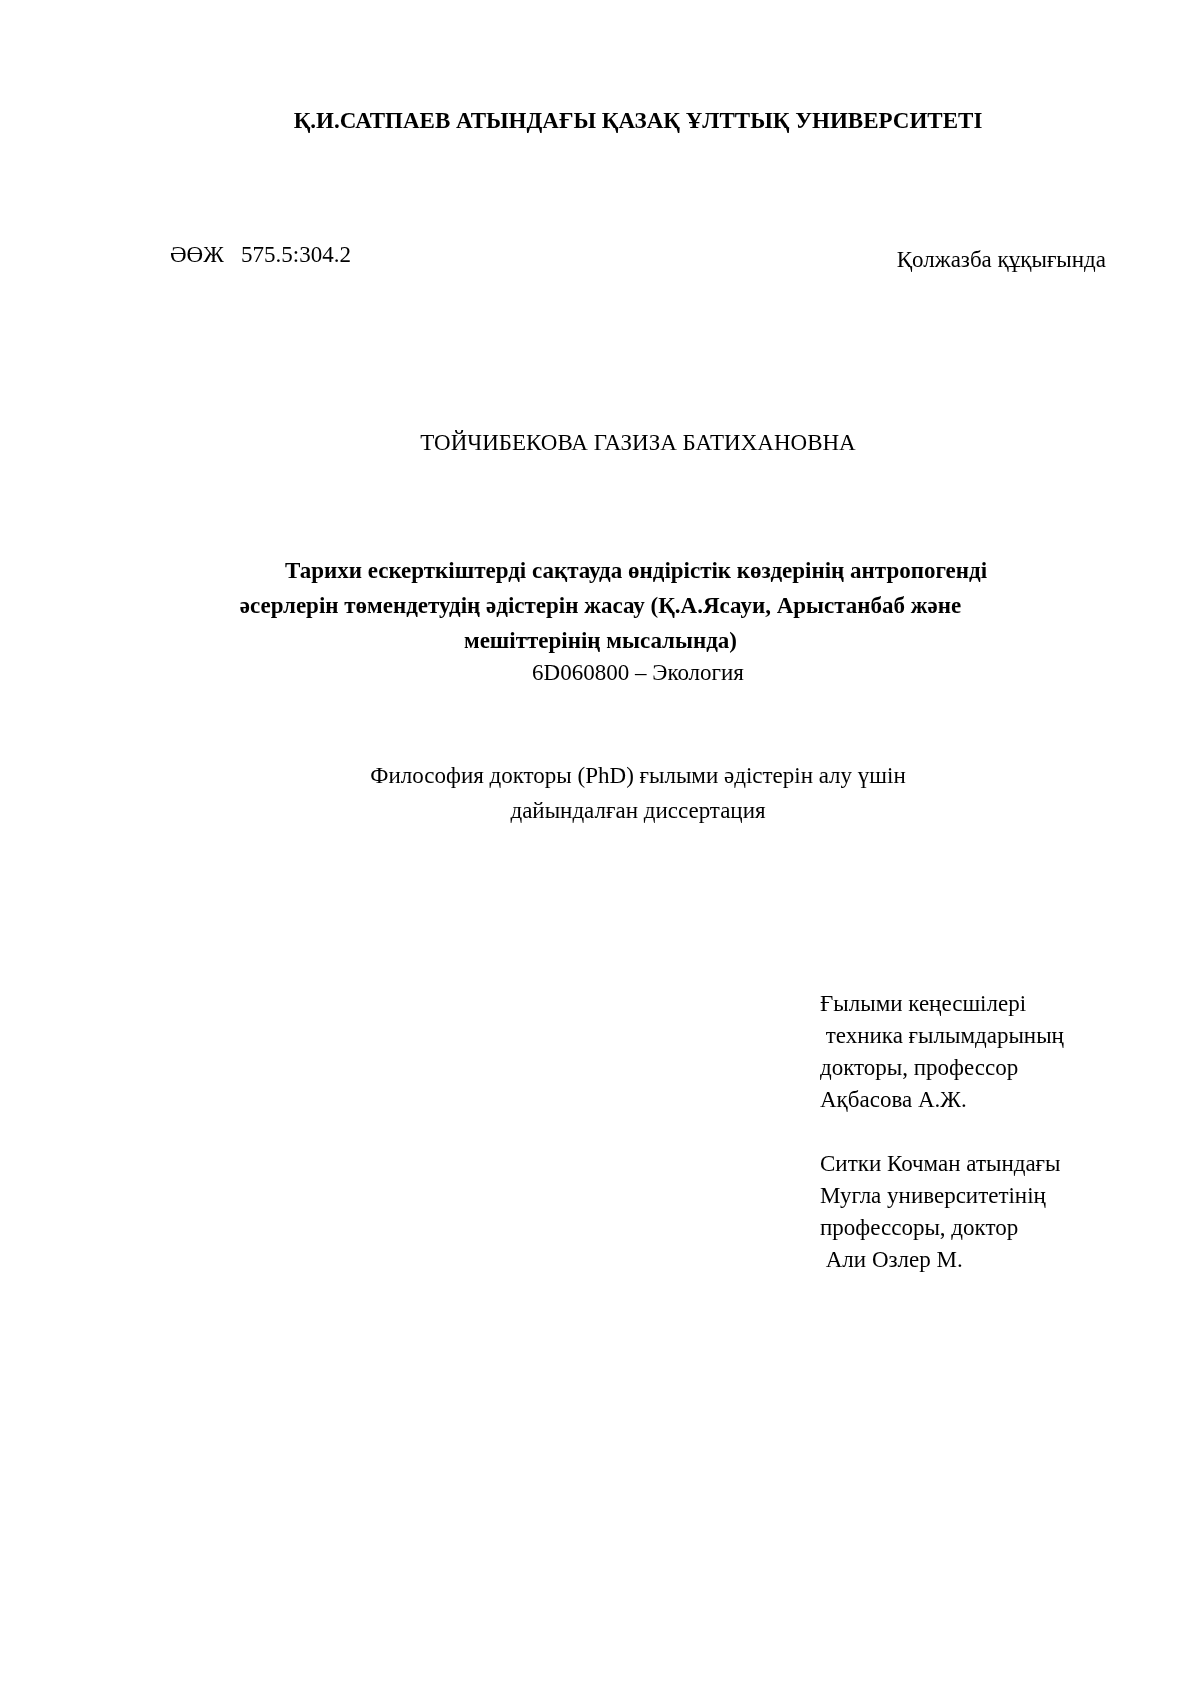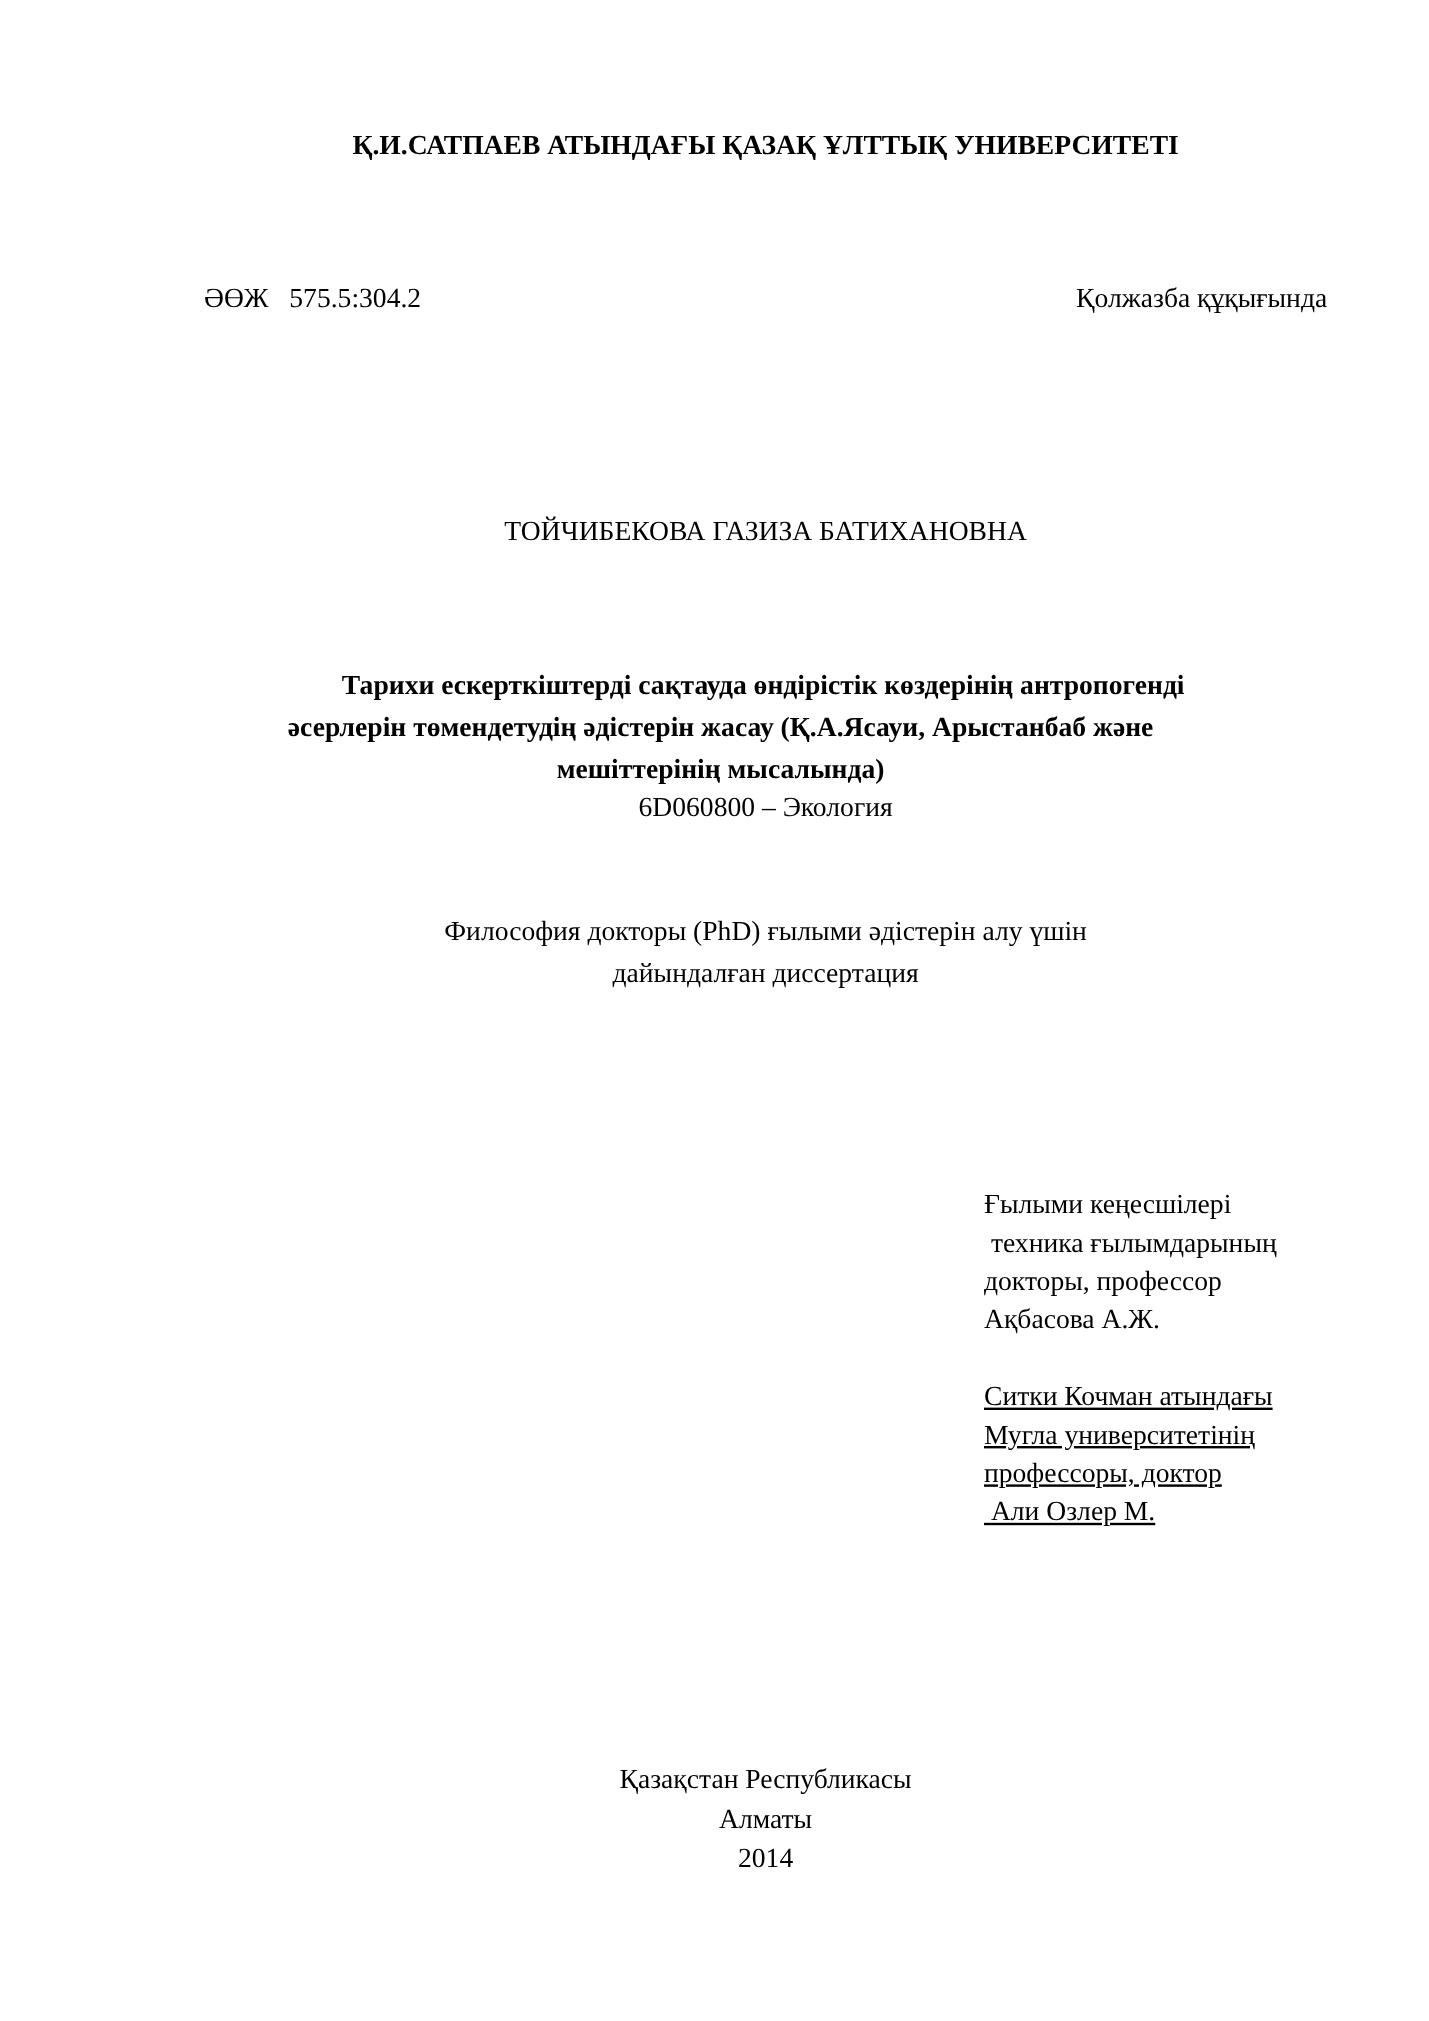--- a/index.html
+++ b/index.html
@@ -33,20 +33,21 @@
     right: 85px;
     display: flex;
     justify-content: space-between;
     align-items: center;
   }
   .udc {
     white-space: pre;
   }
   .manuscript {
     white-space: pre;
+    margin-top: 11px;
   }
   .author {
     position: absolute;
     top: 430px;
     left: 170px;
     right: 85px;
     text-align: center;
     font-weight: normal;
   }
   .title {
@@ -82,21 +83,20 @@
     position: absolute;
     top: 988px;
     left: 820px;
     line-height: 32px;
   }
   .adv {
     white-space: pre-wrap;
   }
   .adv + .adv {
     margin-top: 32px;
-    text-decoration: underline;
   }
   .imprint {
     position: absolute;
     top: 1466px;
     left: 170px;
     right: 85px;
     text-align: center;
     line-height: 33px;
     white-space: pre-line;
   }
@@ -128,17 +128,14 @@
     <div class="adv">Ғылыми кеңесшілері
  техника ғылымдарының
 докторы, профессор
 Ақбасова А.Ж.</div>
     <div class="adv">Ситки Кочман атындағы
 Мугла университетінің
 профессоры, доктор
  Али Озлер М.</div>
   </div>
 
-  <div class="imprint">Қазақстан Республикасы
-Алматы
-2014</div>
 
 </div>
 
 </body></html>

